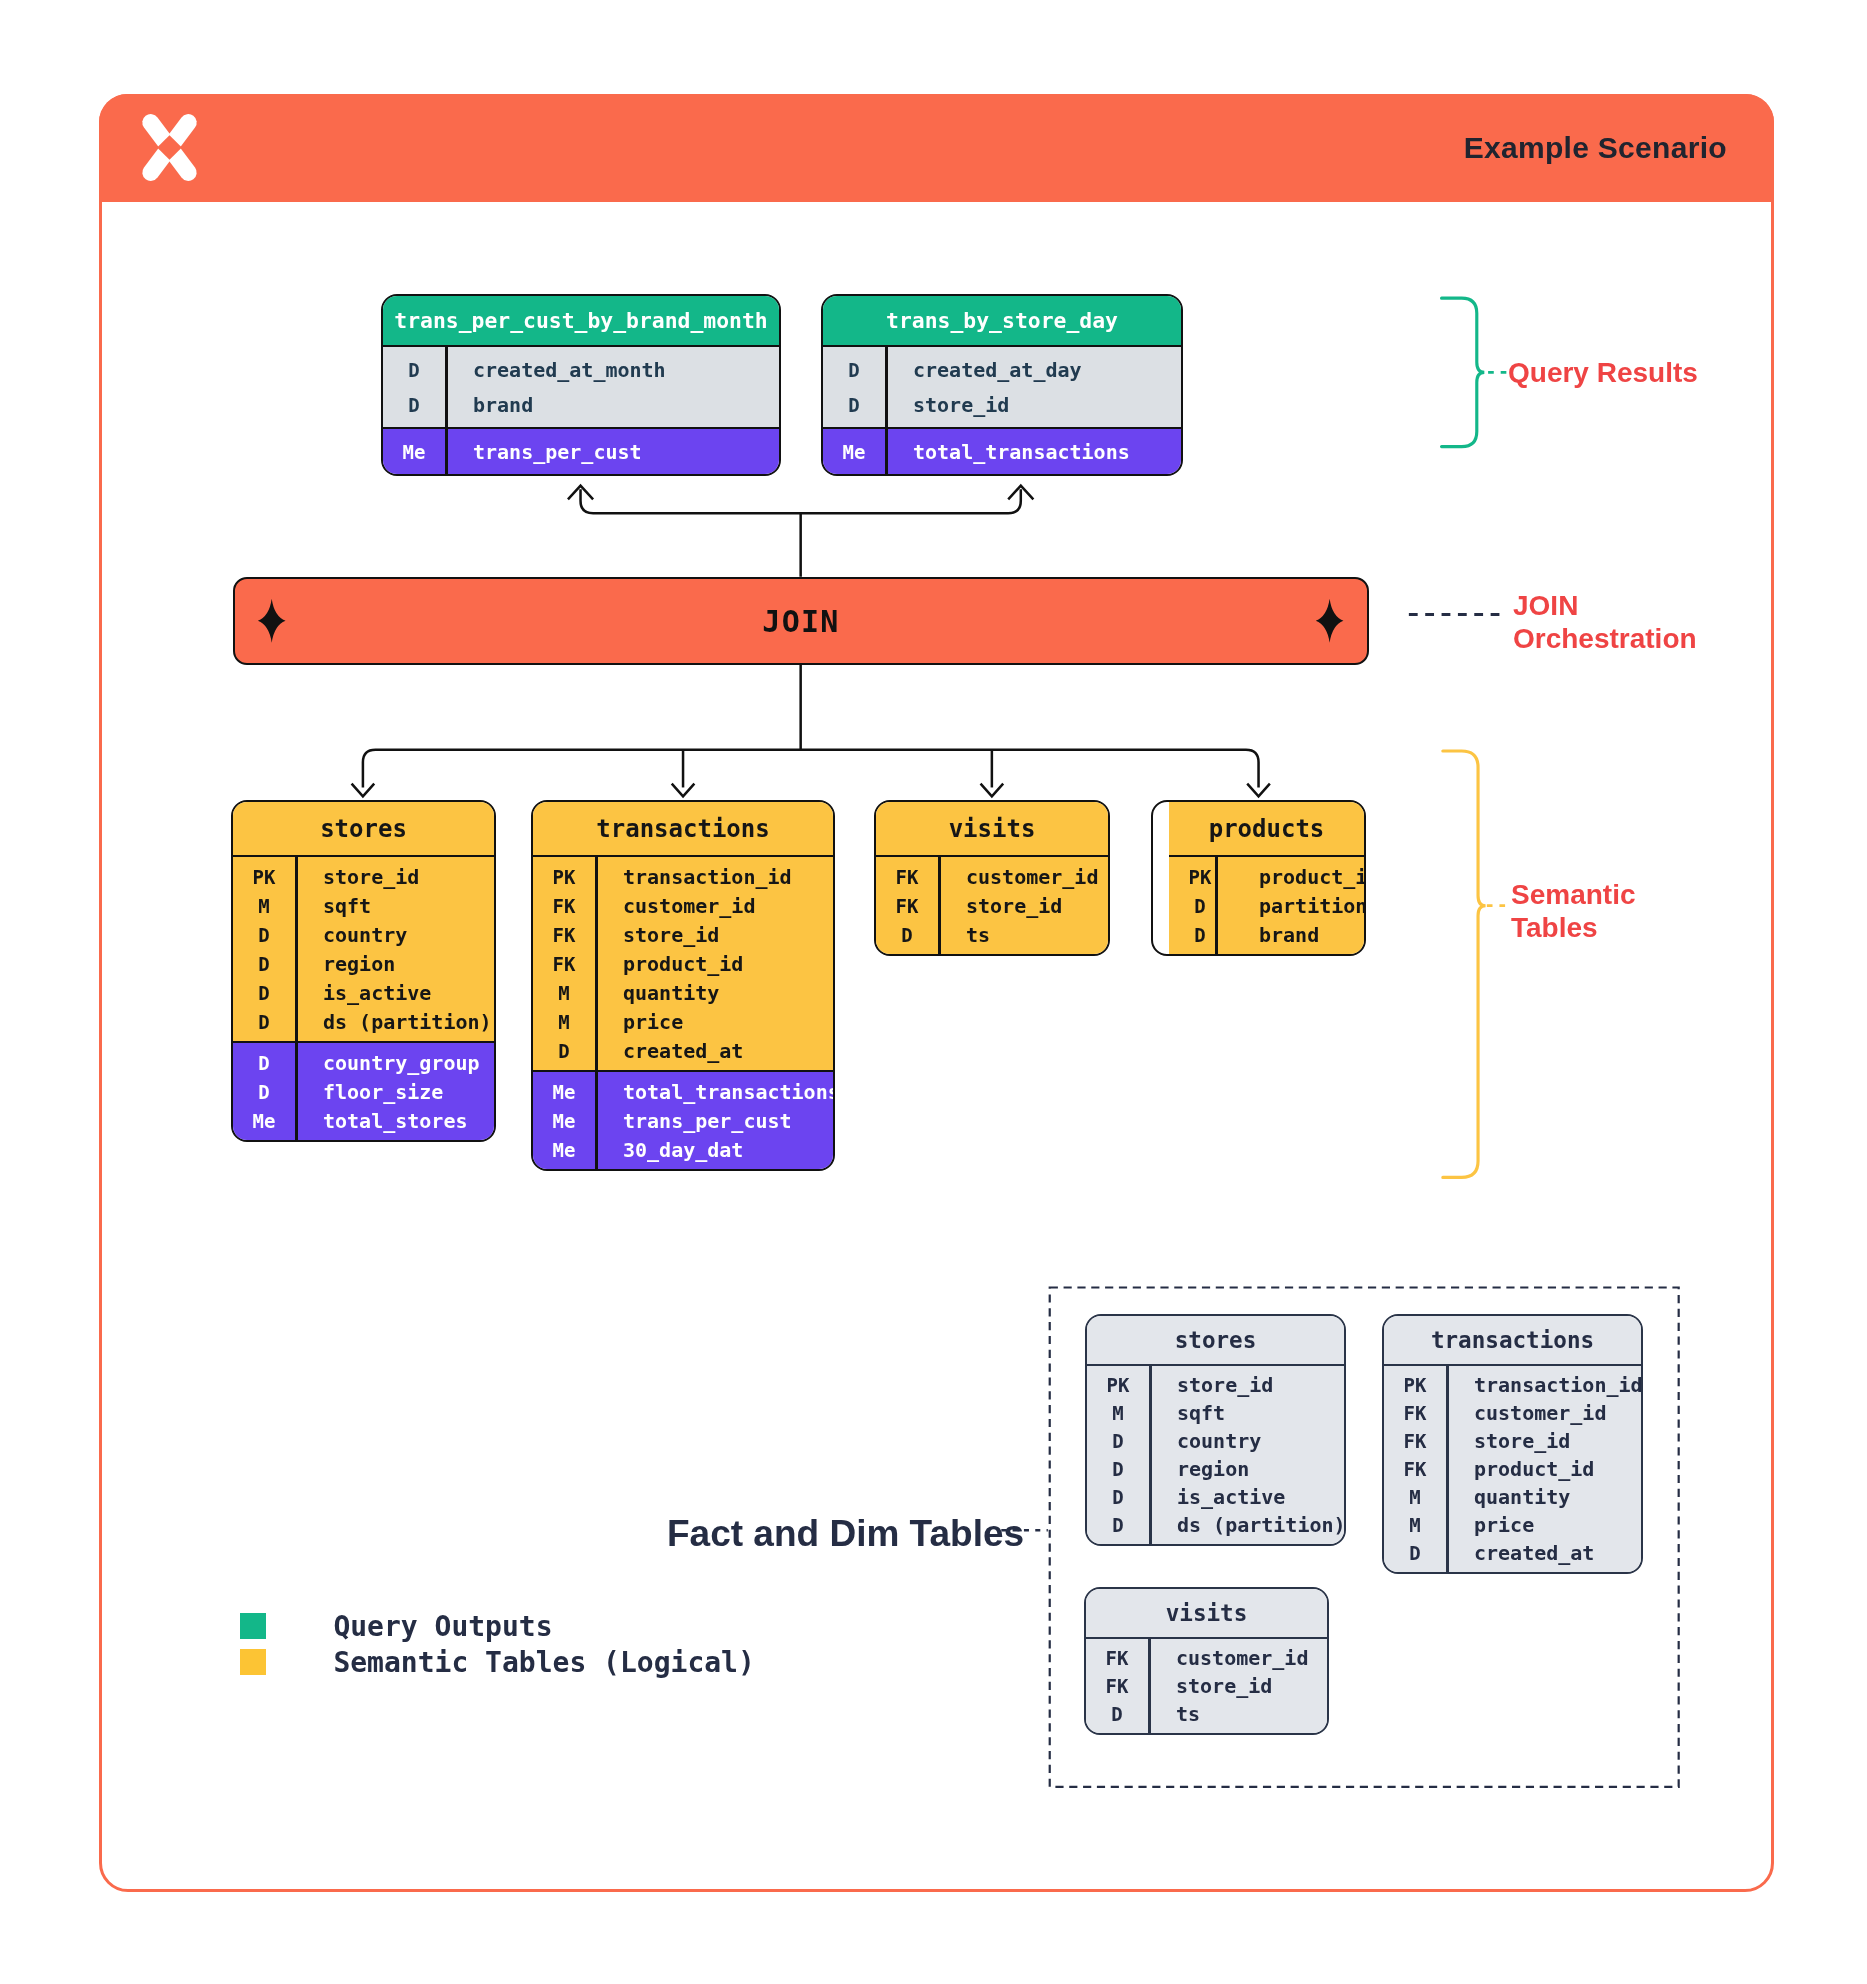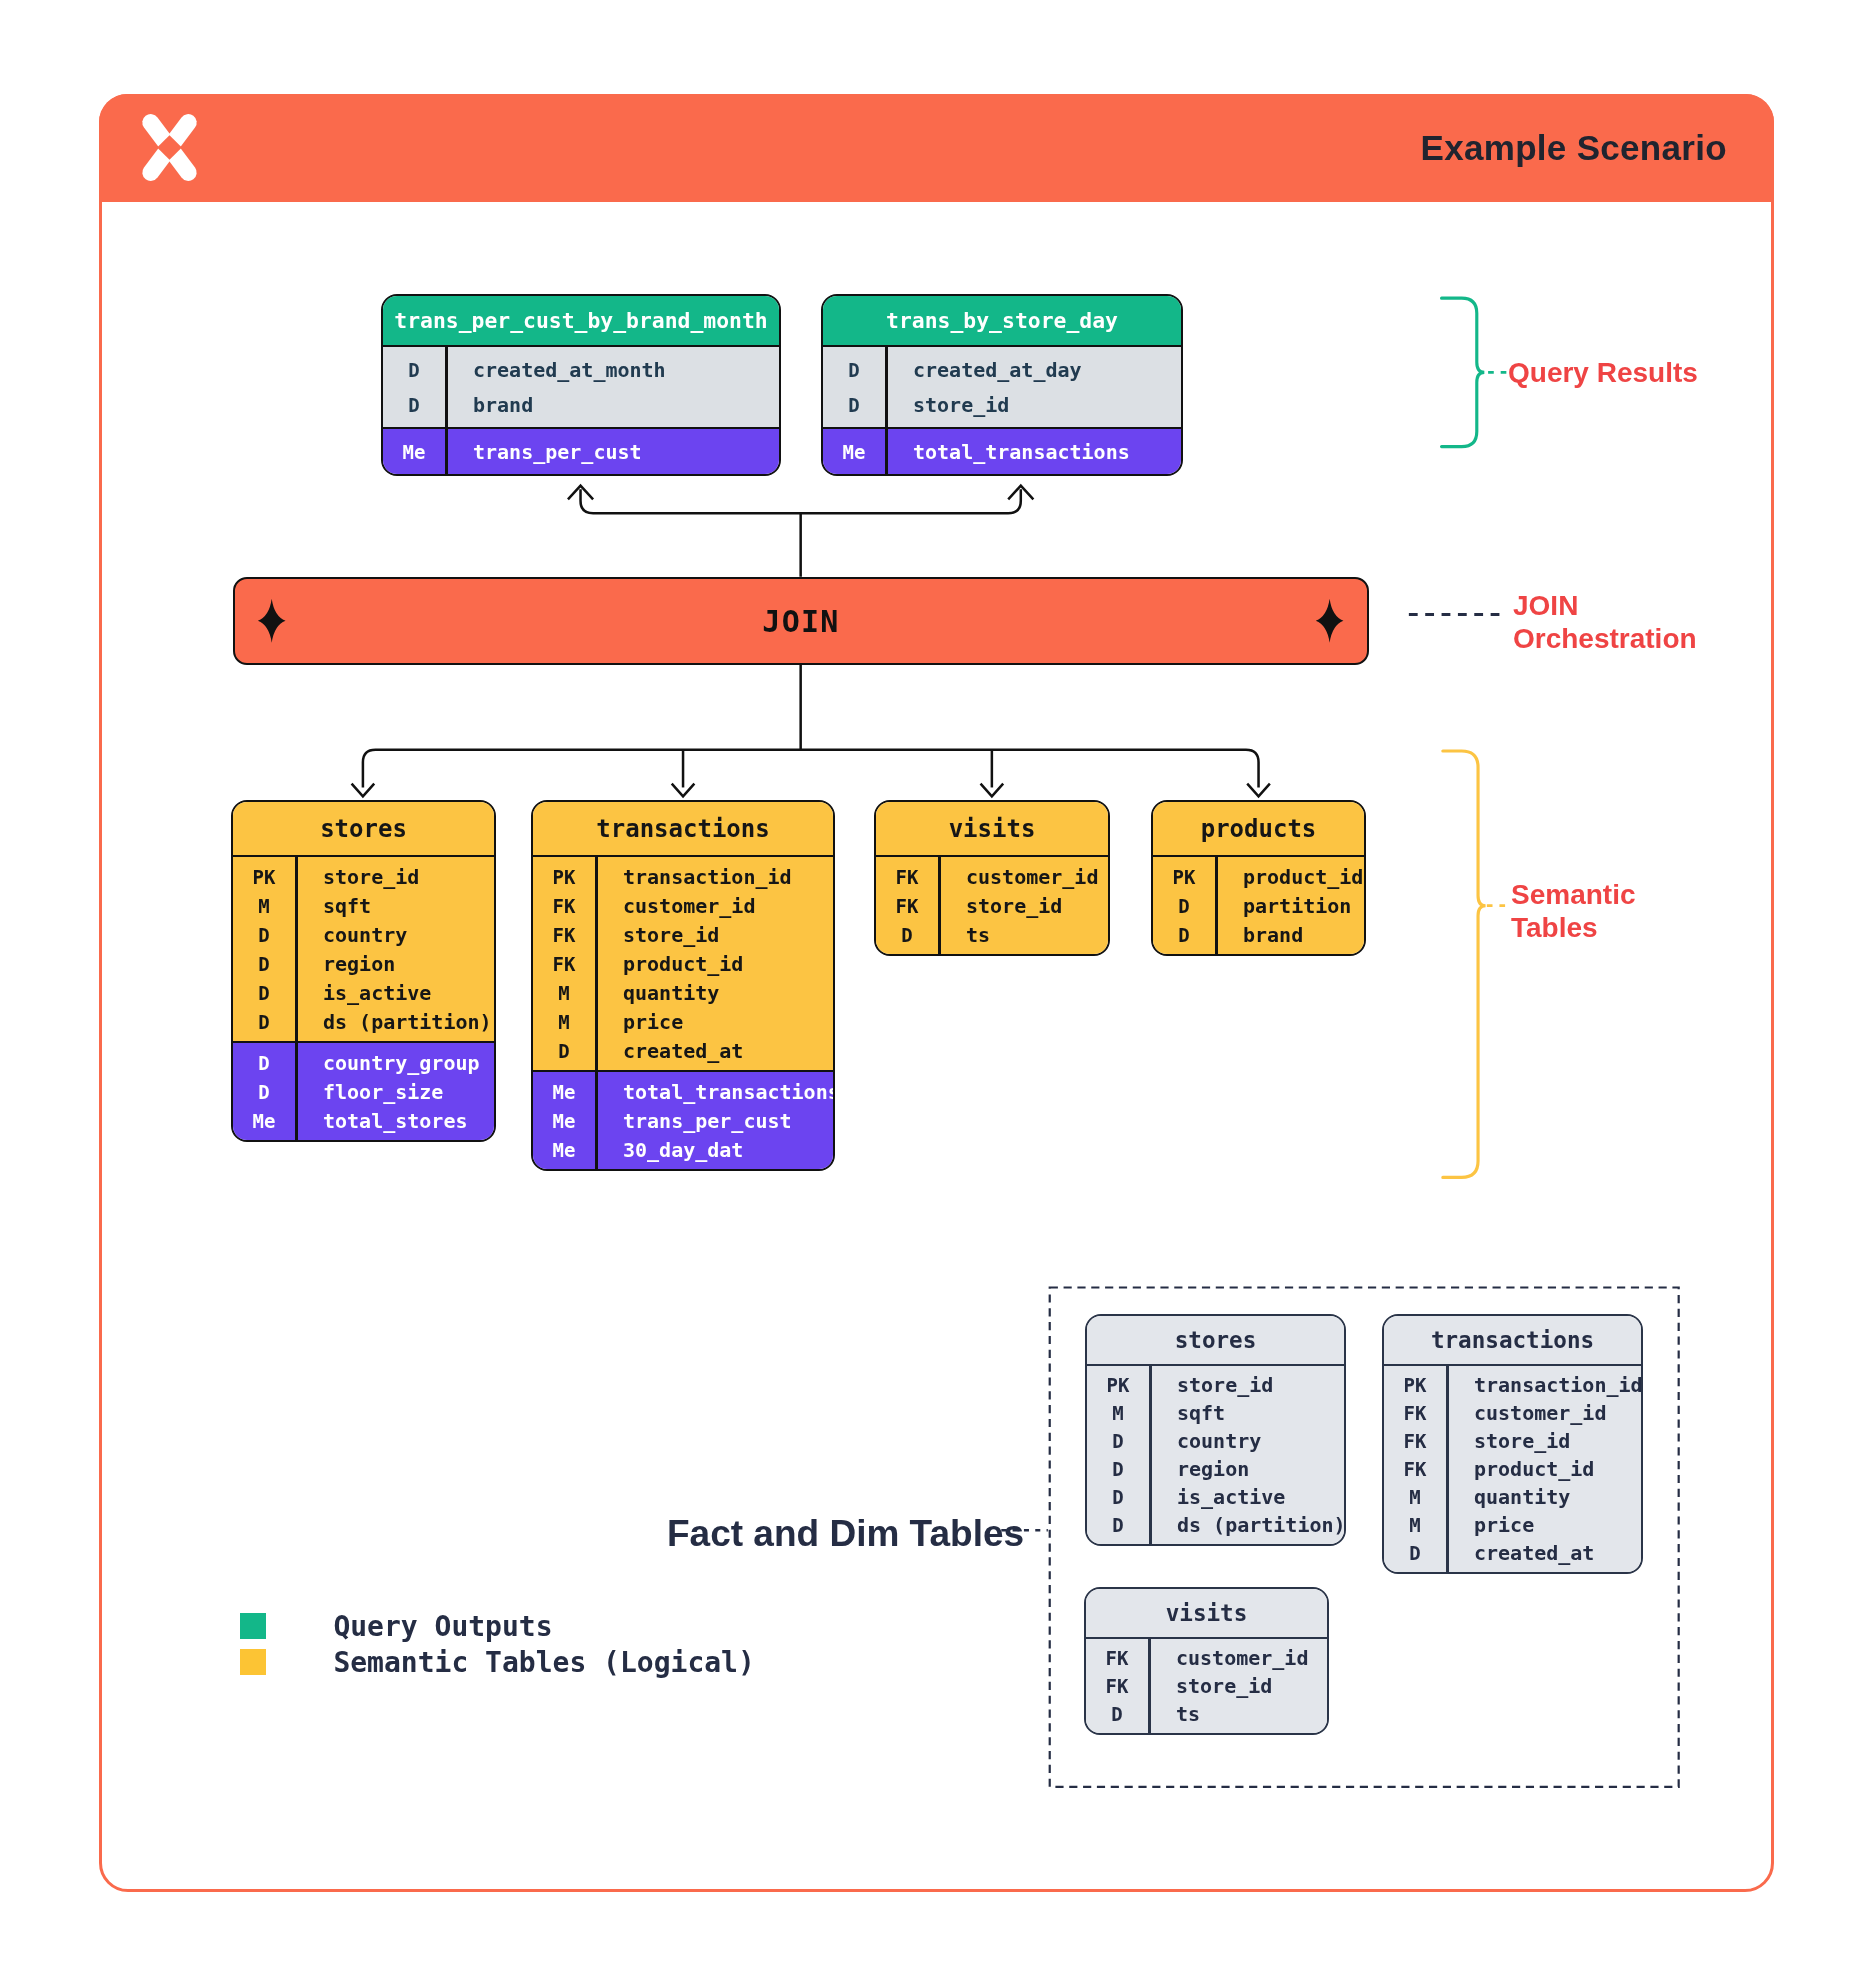--- a/index.html
+++ b/index.html
@@ -4,21 +4,21 @@
 <style>
   html,body{margin:0;padding:0;background:#ffffff;}
   .stage{position:relative;width:1868px;height:1985px;background:#ffffff;overflow:hidden;
          font-family:"Liberation Sans",sans-serif;}
   .card{position:absolute;left:99px;top:94px;width:1669px;height:1792px;
         border:3.1px solid #FA6A4C;border-radius:29px;background:#ffffff;}
   .card-header{position:absolute;left:-3.1px;top:-3.1px;width:1675px;height:108px;background:#FA6A4C;
         border-radius:28px 28px 0 0;display:flex;align-items:center;justify-content:space-between;
         padding:0;box-sizing:border-box;}
   .logo-wrap{margin-left:33px;width:75px;height:75px;}
-  .page-title{margin-right:47px;font-size:35px;font-weight:700;color:#20242F;letter-spacing:0.3px;}
+  .page-title{margin-right:47px;font-size:30px;font-weight:700;color:#20242F;letter-spacing:0.3px;}
 
   
   .tbl{position:absolute;border:2.5px solid #111111;border-radius:16px;overflow:hidden;background:#fff;
        font-family:"DejaVu Sans Mono",monospace;font-weight:700;box-sizing:border-box;}
   .tbl-header{display:flex;align-items:center;justify-content:center;white-space:nowrap;}
   .tbl-sec{position:relative;padding:5px 0;border-top:2.5px solid #111111;}
   .trow{display:flex;align-items:center;white-space:nowrap;}
   .tkey{width:62px;flex:none;display:flex;justify-content:center;font-size:19px;}
   .tval{padding-left:28px;}
   .vline{position:absolute;width:2.5px;background:#111111;left:62px;bottom:0;z-index:2;}
@@ -229,21 +229,21 @@
           <div class="tkey">FK</div>
           <div class="tval">store_id</div>
         </div>
         <div class="trow">
           <div class="tkey">D</div>
           <div class="tval">ts</div>
         </div>
       </div>
       <div class="vline"></div>
     </div>
-  <div class="tbl skin-yellow" style="left:1151px;top:800px;width:215px;">
+  <div class="tbl skin-yellow" style="left:1151px;top:800px;width:215px;padding-left:16px;">
       <div class="tbl-header">products</div>
       <div class="tbl-sec dims">
         <div class="trow">
           <div class="tkey">PK</div>
           <div class="tval">product_id</div>
         </div>
         <div class="trow">
           <div class="tkey">D</div>
           <div class="tval">partition</div>
         </div>

